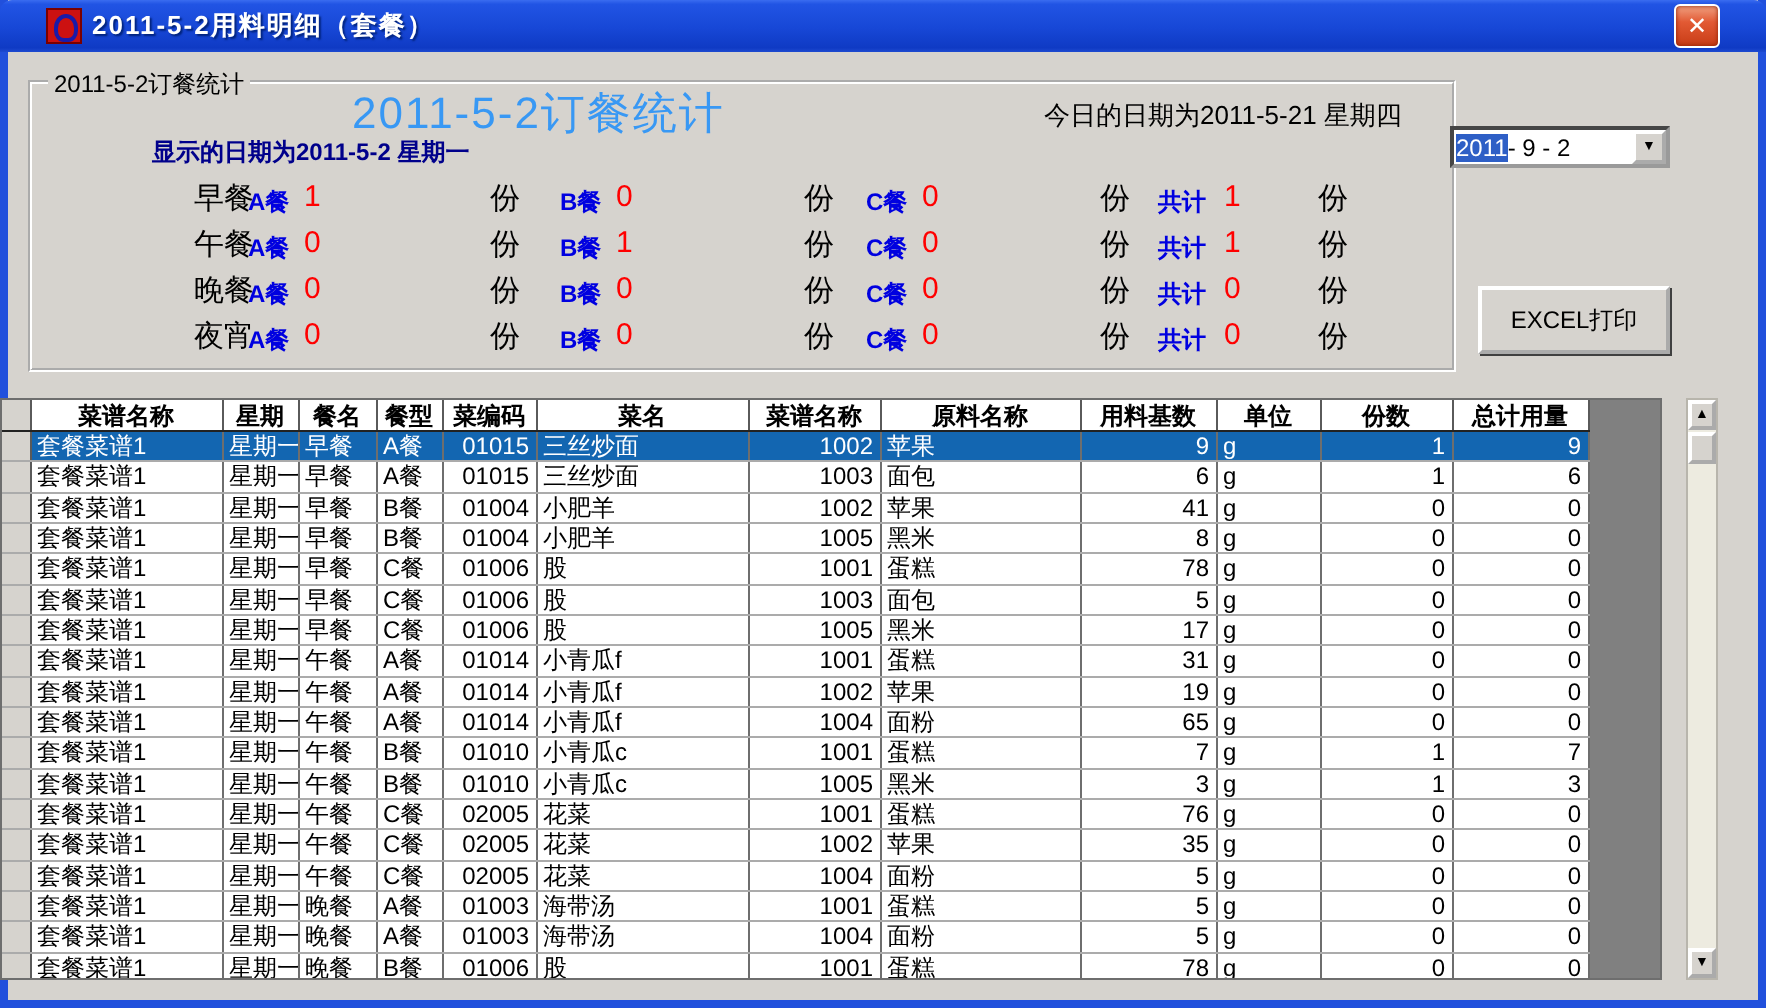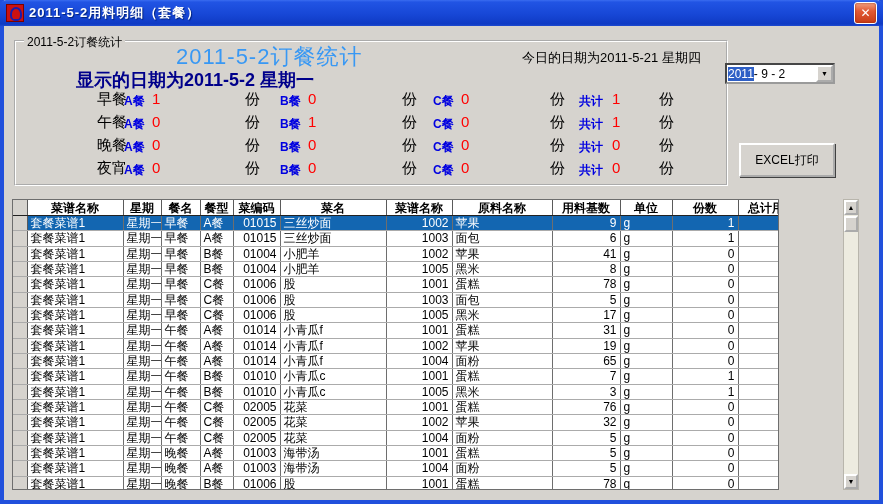--- a/index.html
+++ b/index.html
@@ -3,39 +3,39 @@
 <meta charset="utf-8">
 <style>
   html,body{margin:0;padding:0;}
   body{width:883px;height:504px;position:relative;overflow:hidden;
        font-family:"Liberation Sans","DejaVu Sans",sans-serif;background:#D6D3CE;}
   .frame{position:absolute;inset:0;border:4px solid #2150DC;border-top:none;box-sizing:border-box;
          background:#D6D3CE;}
   
   .titlebar{position:absolute;left:0;top:0;width:883px;height:26px;
     background:linear-gradient(180deg,#3A6CF0 0%,#2154E4 8%,#1747D6 55%,#0F3AC4 92%,#1E4AD0 100%);
-    border-radius:6px 6px 0 0;display:flex;align-items:center;padding:0 6px;box-sizing:border-box;}
+    border-radius:6px 6px 0 0;display:flex;align-items:center;padding:0 23px;box-sizing:border-box;}
   .appicon{width:16px;height:16px;background:#CC1111;border:1px solid #7A0000;margin-right:5px;
     position:relative;flex:0 0 auto;}
   .appicon::after{content:"";position:absolute;left:3px;top:2px;width:8px;height:10px;
     border:2px solid #1A1AAA;border-radius:50% 50% 40% 40%;}
   .wtitle{color:#fff;font-weight:bold;font-size:13px;letter-spacing:1px;
     text-shadow:1px 1px 1px #00227A;flex:1 1 auto;}
   .closebtn{width:21px;height:20px;border-radius:3px;border:1px solid #fff;
     background:linear-gradient(180deg,#F0A080 0%,#E25A34 40%,#C83C16 100%);
     color:#fff;font-size:12px;font-weight:bold;display:flex;align-items:center;justify-content:center;
     box-shadow:inset 0 0 2px #8A2000;cursor:pointer;}
   
   .groupbox{position:absolute;left:14px;top:40px;width:714px;height:146px;
     border:2px groove #FFFFFF;box-sizing:border-box;}
   .gblabel{position:absolute;left:8px;top:-8px;background:#D6D3CE;padding:0 3px;
     font-size:12px;color:#000;}
   .bigheading{position:absolute;left:160px;top:0px;font-size:22px;letter-spacing:1px;}
   .todaydate{position:absolute;left:506px;top:7px;font-size:13px;color:#000;}
-  .dispdate{position:absolute;left:60px;top:26px;font-size:18px;font-weight:bold;}
+  .dispdate{position:absolute;left:60px;top:26px;font-size:12px;font-weight:bold;}
   .statrow{position:absolute;left:0;width:714px;height:20px;}
   .statrow span{position:absolute;top:0;white-space:nowrap;}
   .meal{left:81px;font-size:15px;color:#000;}
   .mlbl{font-size:12px;font-weight:bold;top:3px !important;}
   .mval{font-size:15px;}
   .fen{font-size:15px;color:#000;}
   .pa{left:108px;} .va{left:136px;} .f1{left:229px;}
   .pb{left:264px;} .vb{left:292px;} .f2{left:386px;}
   .pc{left:417px;} .vc{left:445px;} .f3{left:534px;}
   .pt{left:563px;} .vt{left:596px;} .f4{left:643px;}
@@ -44,21 +44,21 @@
     border:2px inset #9a9a9a;box-sizing:border-box;display:flex;align-items:center;font-size:12px;}
   .comboval{flex:1 1 auto;padding-left:1px;white-space:nowrap;overflow:hidden;}
   .combosel{background:#2E5FC6;color:#fff;}
   .combobtn{flex:0 0 17px;height:100%;background:#D6D3CE;border:2px outset #fff;
     box-sizing:border-box;display:flex;align-items:center;justify-content:center;
     font-size:7px;color:#000;cursor:pointer;}
   .excelbtn{position:absolute;left:739px;top:143px;width:92px;height:30px;background:#D6D3CE;
     border:2px outset #fff;box-shadow:1px 1px 0 #404040;font-size:12px;color:#000;
     display:flex;align-items:center;justify-content:center;cursor:pointer;}
   
-  .grid{position:absolute;left:12px;top:199px;width:767px;height:291px;background:#fff;
+  .grid{position:absolute;left:0;top:199px;width:831px;height:291px;background:#fff;
     border:1px solid #6E6E6E;box-sizing:border-box;overflow:hidden;}
   table{border-collapse:collapse;table-layout:fixed;width:835px;}
   th{background:#FFFFFF;font-size:12px;font-weight:bold;color:#000;height:15px;
      border-right:1px solid #5a5a5a;border-bottom:1px solid #222;padding:0;white-space:nowrap;
      overflow:hidden;text-align:center;line-height:14px;}
   td{font-size:12px;color:#000;height:15.33px;line-height:14px;padding:0 3px;
      border-right:1px solid #6E6E6E;border-bottom:1px solid #ABABAB;white-space:nowrap;
      overflow:hidden;box-sizing:border-box;}
   td.num{text-align:right;}
   td.rowsel,th.rowsel{background:#D6D3CE;border-right:1px solid #5a5a5a;padding:0;}
@@ -414,21 +414,21 @@
         <tr>
           <td class="rowsel"></td>
           <td>套餐菜谱1</td>
           <td>星期一</td>
           <td>午餐</td>
           <td>C餐</td>
           <td class="num">02005</td>
           <td>花菜</td>
           <td class="num">1002</td>
           <td>苹果</td>
-          <td class="num">32</td>
+          <td class="num">35</td>
           <td>g</td>
           <td class="num">0</td>
           <td class="num">0</td>
           <td class="filler"></td>
         </tr>
         <tr>
           <td class="rowsel"></td>
           <td>套餐菜谱1</td>
           <td>星期一</td>
           <td>午餐</td>

